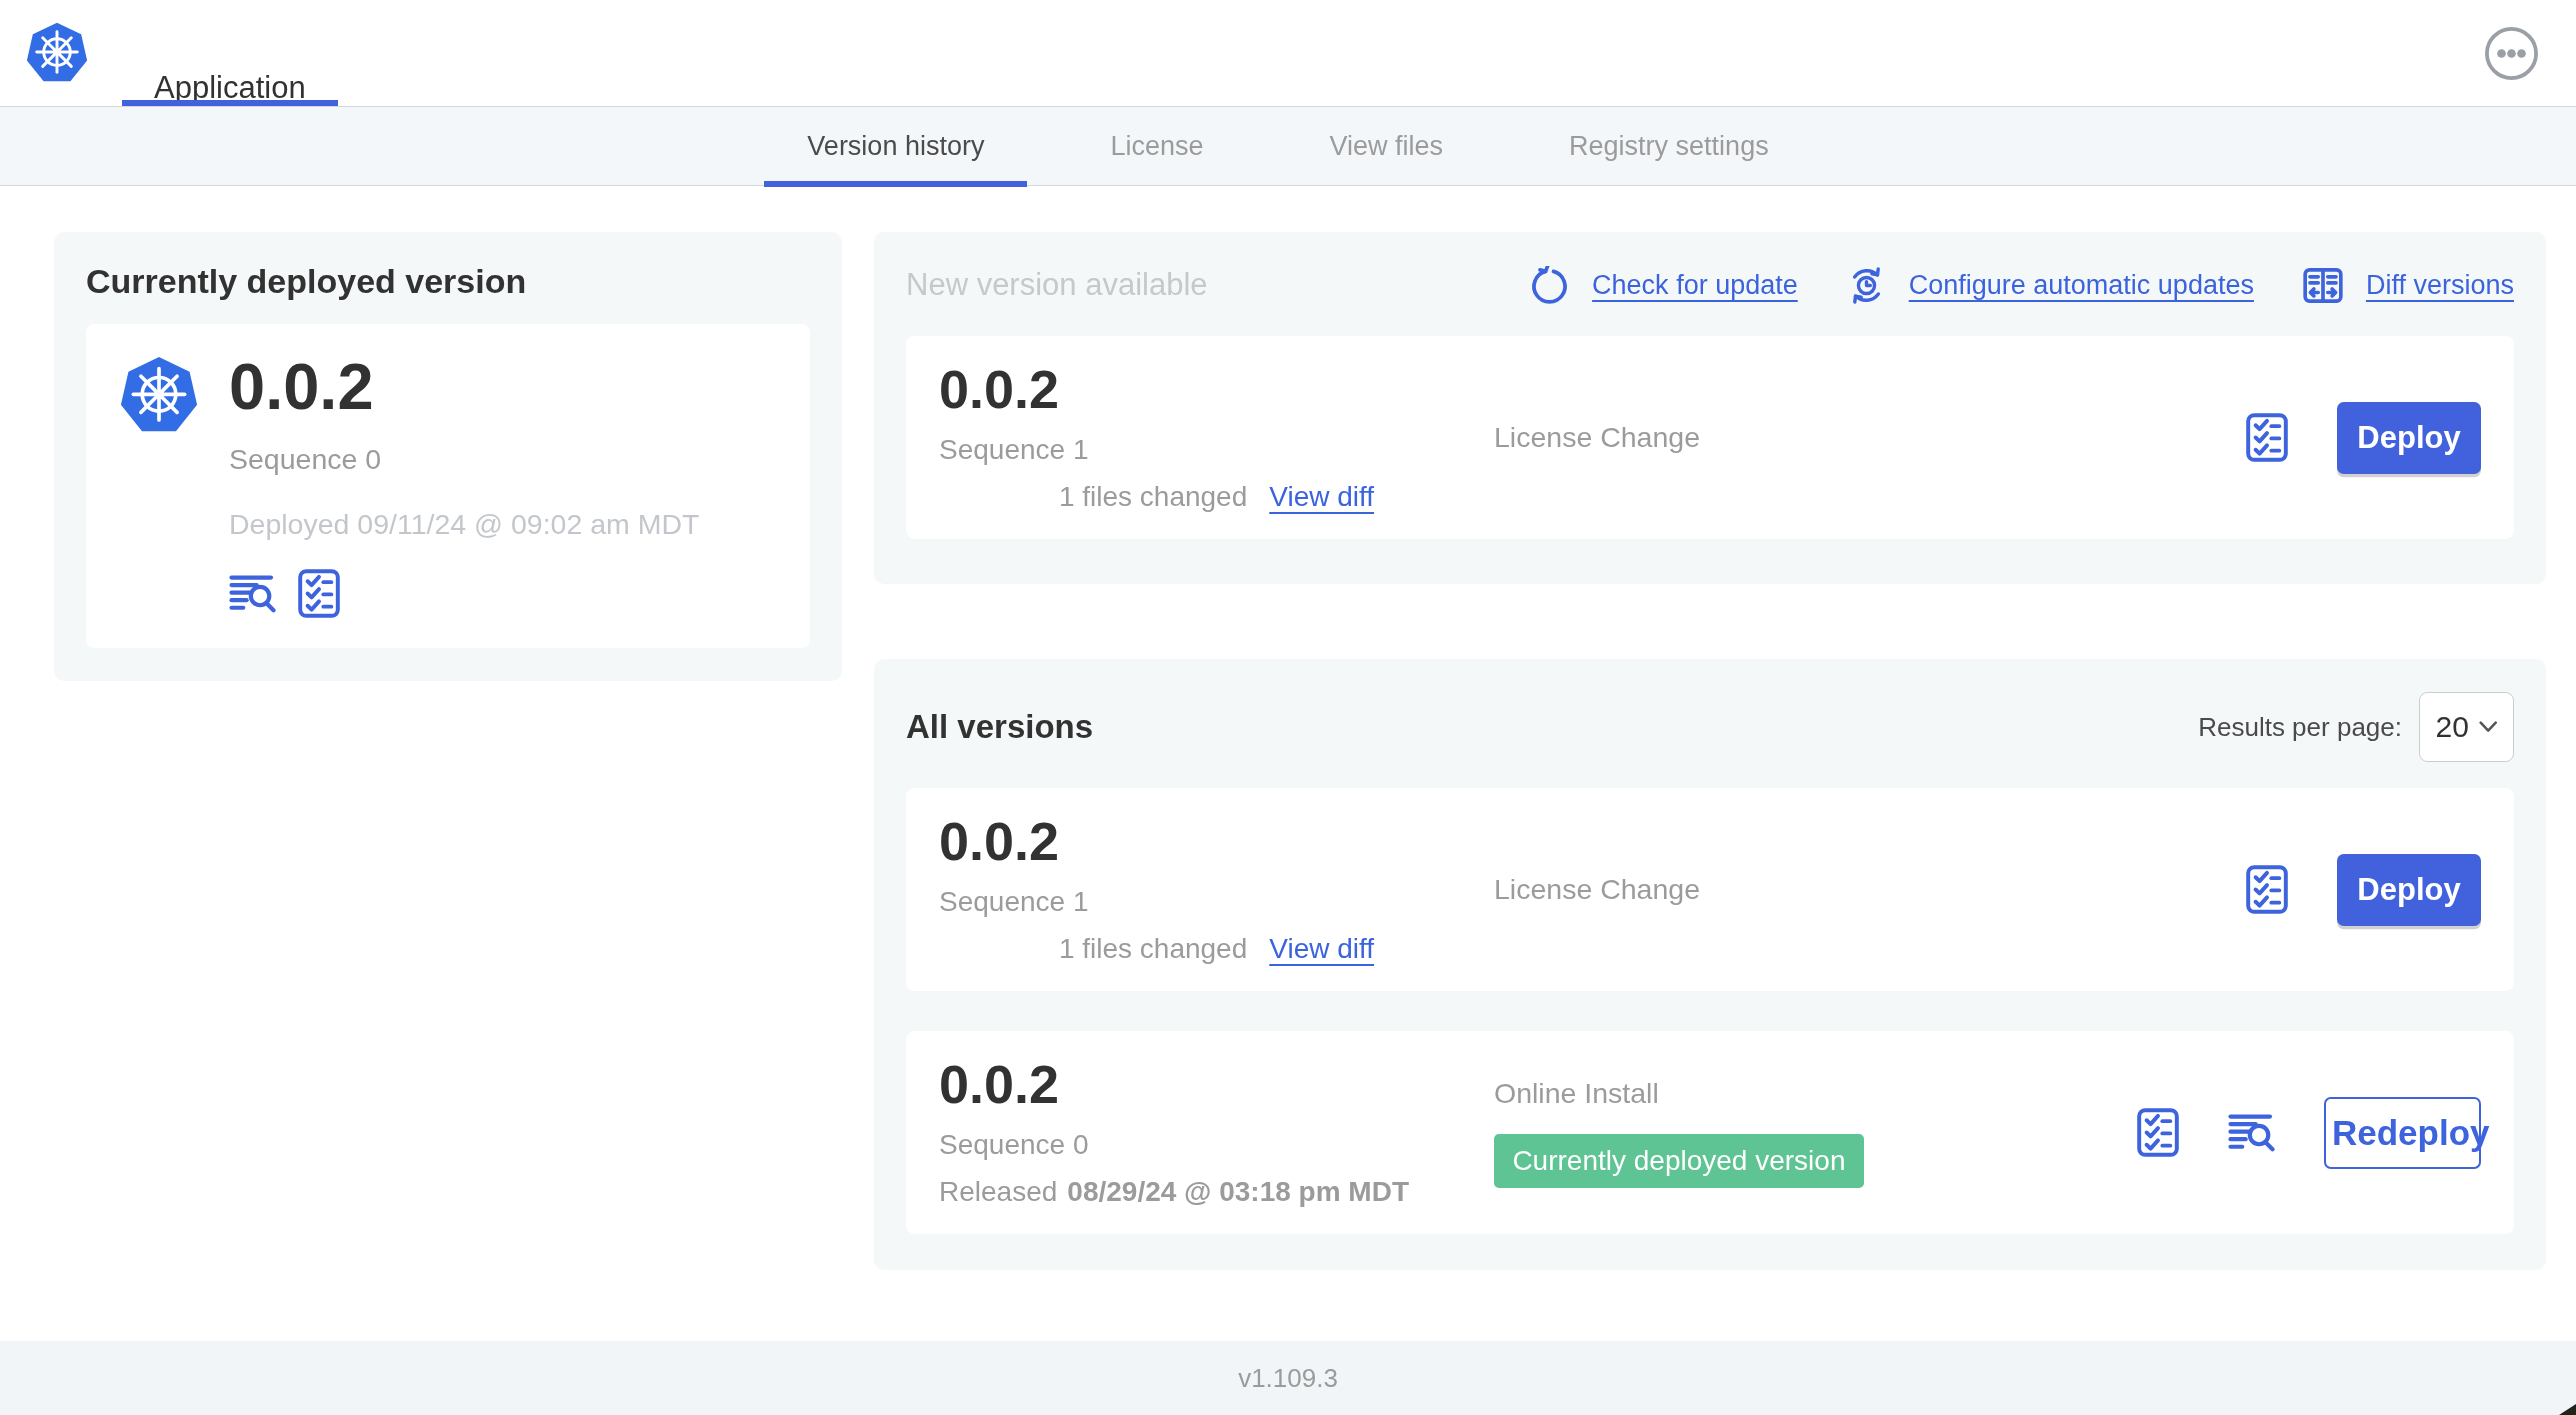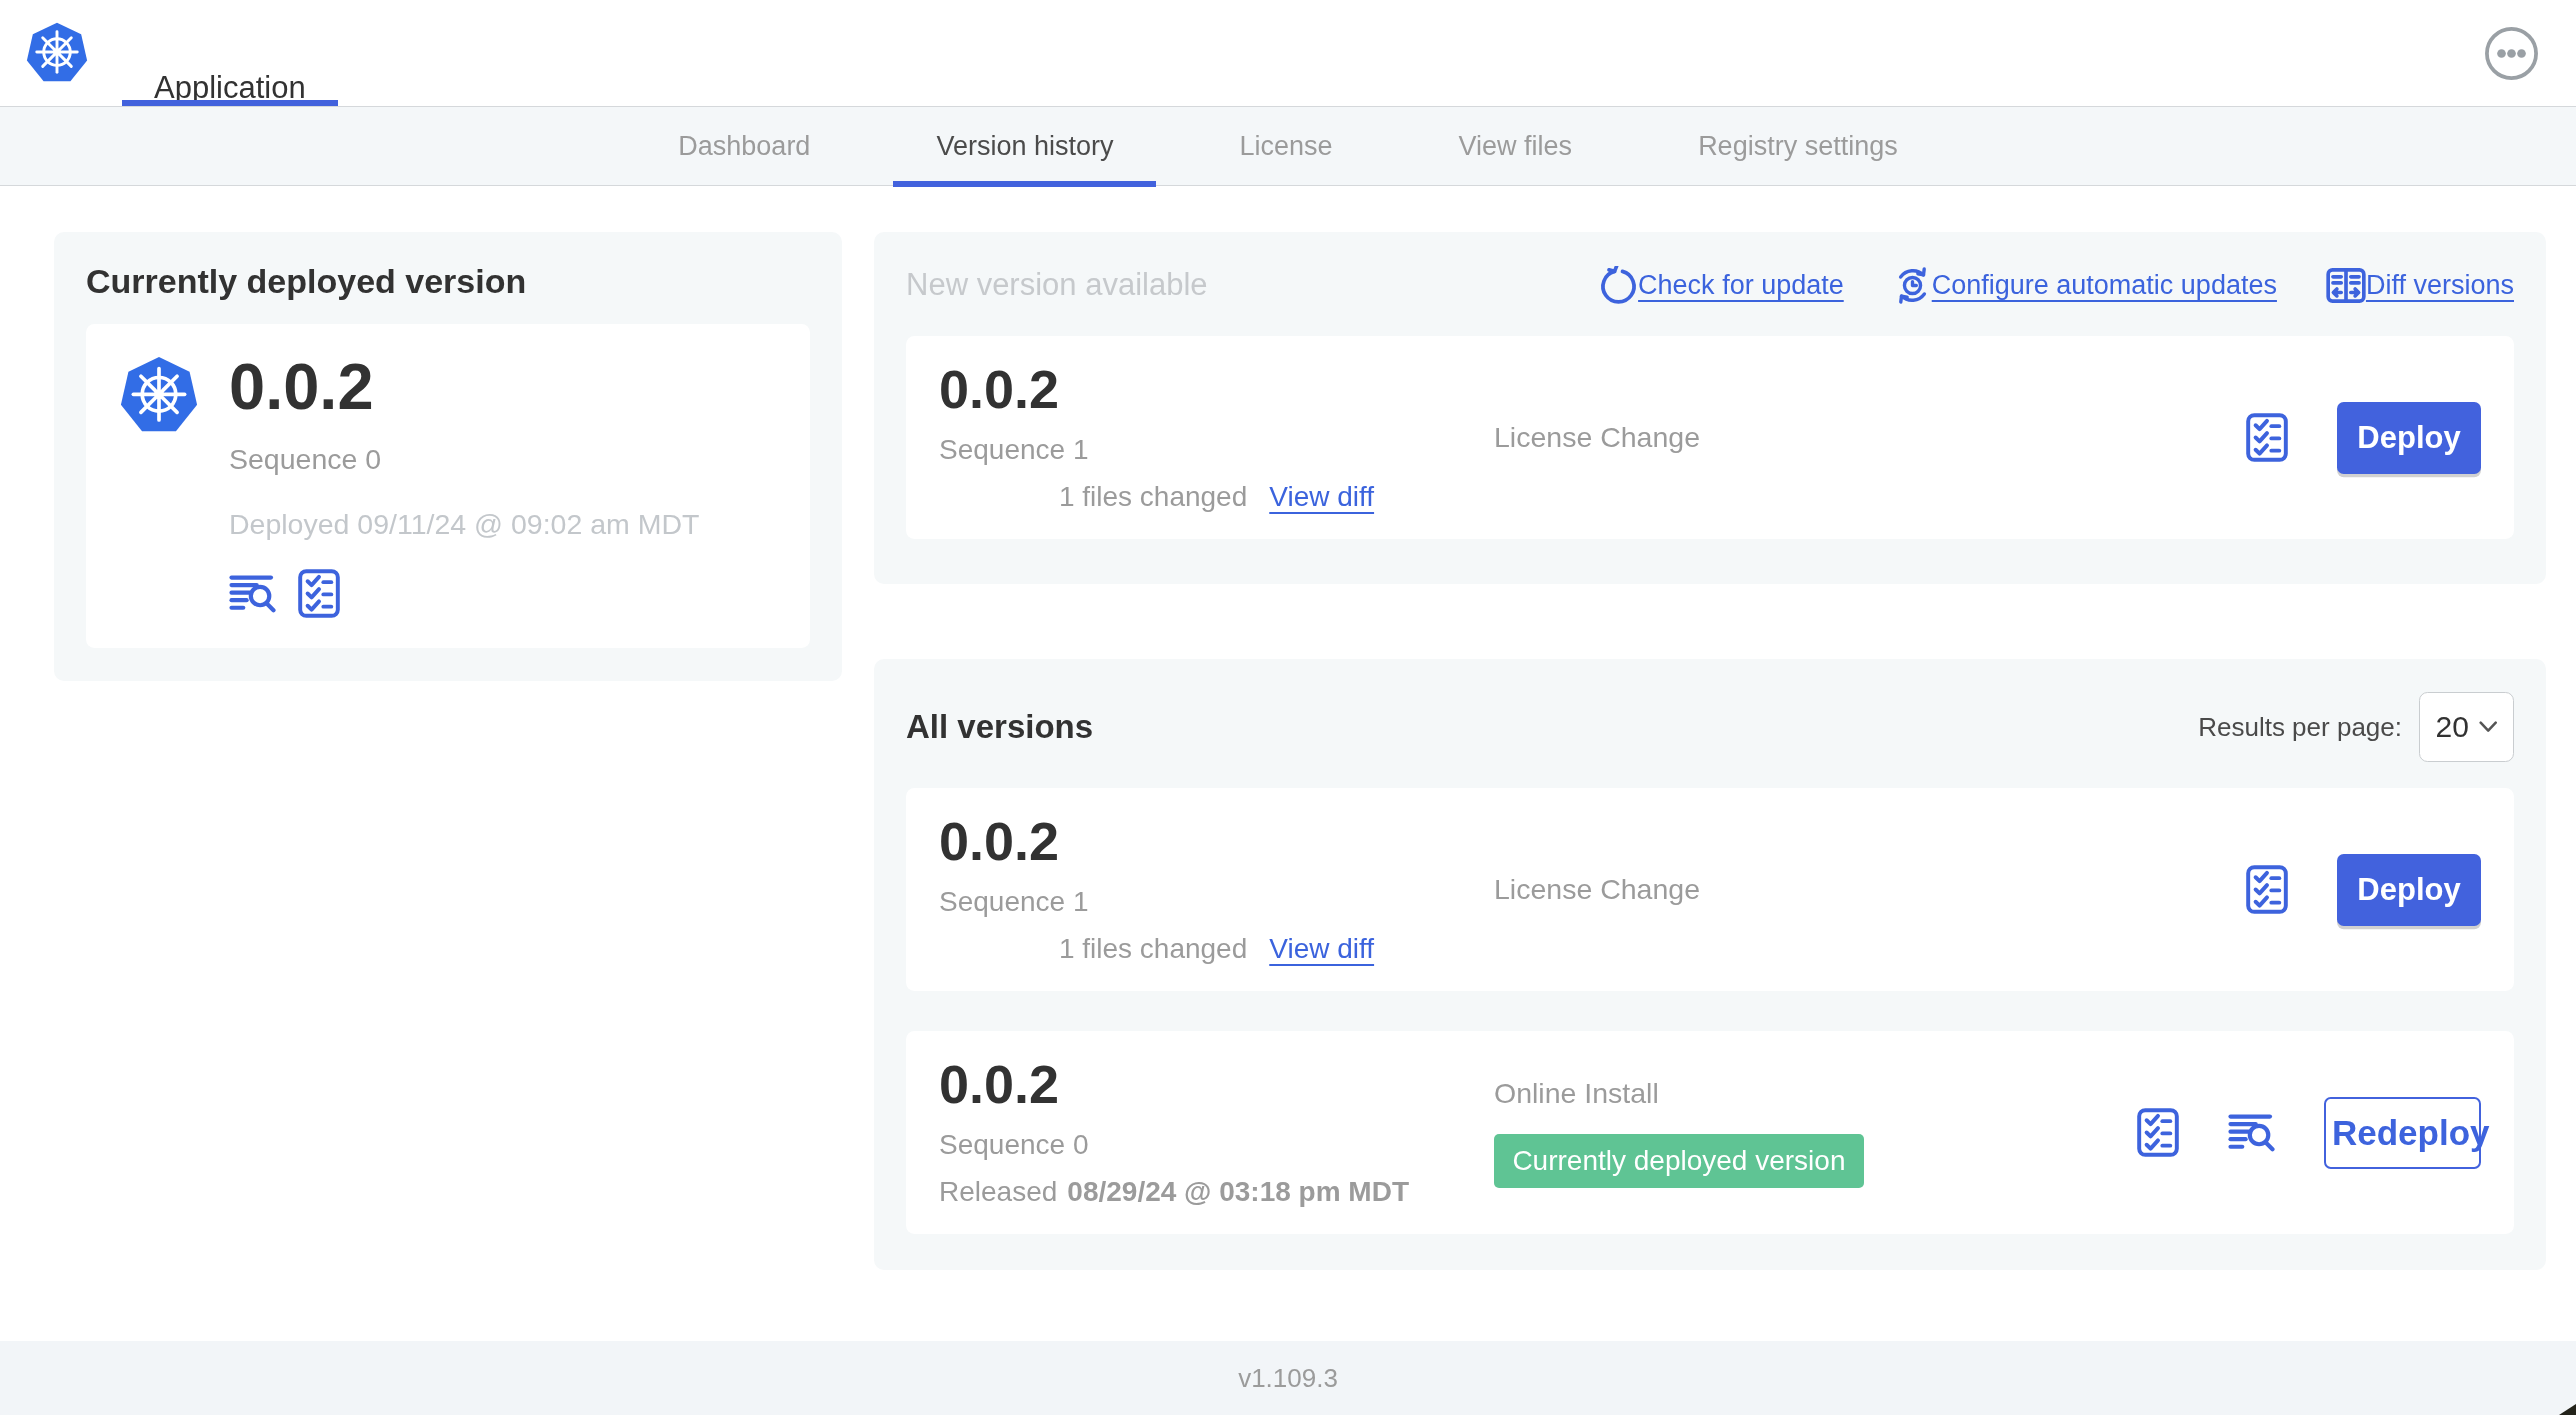--- a/index.html
+++ b/index.html
@@ -120,21 +120,21 @@
   .icon-btn { background: none; border: none; padding: 0; cursor: pointer; display: flex; align-items: center; }
 
   
   .right-col { flex: 1; display: flex; flex-direction: column; }
 
   .panel-new { padding: 32px 32px 45px; }
   .panel-head { display: flex; align-items: center; min-height: 42px; }
   .pn-title { font-size: 31px; color: #c6c9cc; }
   .pn-actions { margin-left: auto; display: flex; align-items: center; gap: 49px; }
   .action-link {
-    display: flex; align-items: center; gap: 0;
+    display: flex; align-items: center; gap: 23px;
     color: #3b63dd; font-size: 27px; text-decoration: none; cursor: pointer;
     white-space: nowrap;
   }
   .action-link .label { text-decoration: underline; text-underline-offset: 5.9px; }
 
   .version-row {
     margin-top: 30px;
     background: #fff;
     border-radius: 8.4px;
     height: 203px;
@@ -234,21 +234,20 @@
       <svg viewBox="0 0 66 66" width="55" height="55">
         <circle cx="33" cy="33" r="29.5" stroke="#9aa0a5" stroke-width="4.5" fill="none"></circle>
         <circle cx="21" cy="33" r="5.2" fill="#9aa0a5"></circle>
         <circle cx="33" cy="33" r="5.2" fill="#9aa0a5"></circle>
         <circle cx="45" cy="33" r="5.2" fill="#9aa0a5"></circle>
       </svg>
     </button>
   </header>
 
   <nav class="subnav">
-    <div class="nav-tab">Dashboard</div>
     <div class="nav-tab active">Version history</div>
     <div class="nav-tab">License</div>
     <div class="nav-tab">View files</div>
     <div class="nav-tab">Registry settings</div>
   </nav>
 
   <main class="main">
 
     <section class="panel left-panel">
       <h2>Currently deployed version</h2>

